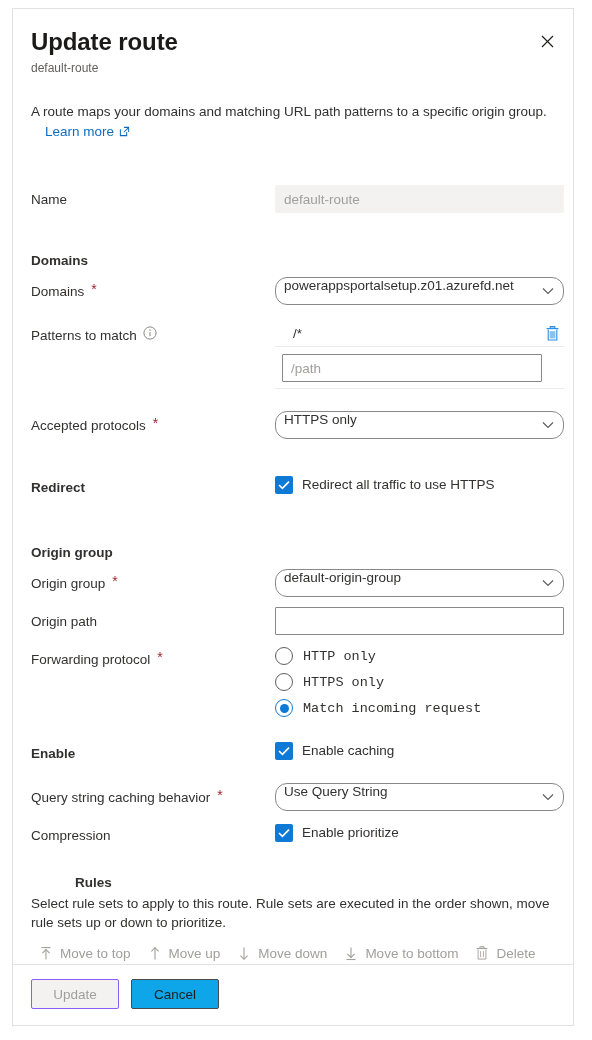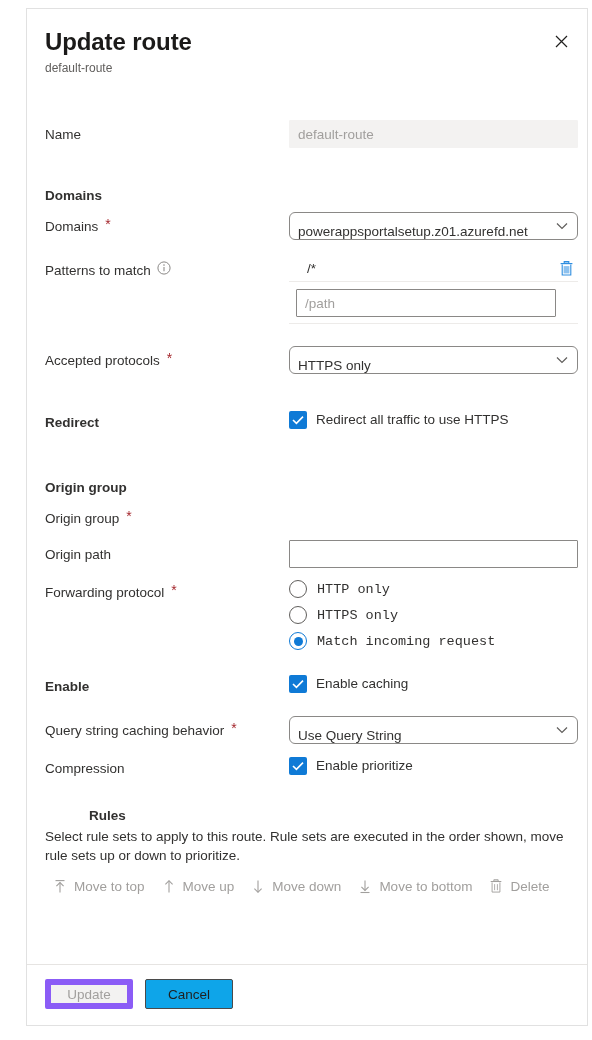--- a/index.html
+++ b/index.html
@@ -7,21 +7,21 @@
     padding: 0;
     background: #ffffff;
     width: 592px;
     height: 1040px;
     font-family: "Liberation Sans", sans-serif;
     -webkit-font-smoothing: antialiased;
   }
 
   .panel {
     position: absolute;
-    left: 26px;
+    left: 12px;
     top: 8px;
     width: 562px;
     height: 1018px;
     background: #ffffff;
     border: 1px solid #e1e1e1;
     box-sizing: border-box;
     display: flex;
     flex-direction: column;
     overflow: hidden;
   }
@@ -148,23 +148,23 @@
   }
   .textbox.narrow { width: 260px; }
 
   .dropdown {
     box-sizing: border-box;
     position: relative;
     width: 289px;
     height: 28px;
     border: 1px solid #8a8886;
     background: #ffffff;
-    border-radius: 6px;
-    display: flex;
-    align-items: flex-end;
+    border-radius: 12px;
+    display: flex;
+    align-items: flex-start;
     padding: 0 30px 0 8px;
     font-size: 13.5px;
     color: #323130;
     cursor: pointer;
     user-select: none;
     white-space: nowrap;
     overflow: hidden;
   }
   .chev {
     position: absolute;
@@ -313,21 +313,21 @@
     height: 30px;
     font-size: 13.5px;
     font-family: "Liberation Sans", sans-serif;
     border-radius: 2px;
     cursor: pointer;
     padding: 0 16px;
   }
   .btn-primary-disabled {
     background: #f3f2f1;
     color: #a19f9d;
-    border: 6px solid #8b5cf6;
+    border: 1px solid #8b5cf6;
     cursor: default;
   }
   .btn-secondary {
     background: #0ea5e9;
     color: #201f1e;
     border: 1px solid #4a4a4a;
   }
 
   .spacer-22 { height: 22px; }
   .spacer-16 { height: 16px; }
@@ -345,20 +345,32 @@
     <div class="header">
       <div class="title">Update route</div>
       <div class="subtitle">default-route</div>
       <button class="close-btn" aria-label="Close">
         <svg width="13" height="13" viewBox="0 0 13 13">
           <path d="M1 1 L12 12 M12 1 L1 12" stroke="#201f1e" stroke-width="1.2" fill="none"></path>
         </svg>
       </button>
     </div>
 
+    <div class="desc">
+      <span>A route maps your domains and matching URL path patterns to a specific origin group.</span>
+      <br>
+      <span class="learn-more">
+        <span>Learn more</span>
+        <svg width="11" height="11" viewBox="0 0 12 12">
+          <path d="M1.5 3.6 L1.5 10.5 L8.4 10.5 L8.4 6.6" stroke="#0f6cbd" stroke-width="1.1" fill="none"></path>
+          <path d="M5.4 1.5 L10.5 1.5 L10.5 6.6" stroke="#0f6cbd" stroke-width="1.1" fill="none"></path>
+          <path d="M5.2 6.8 L10.3 1.7" stroke="#0f6cbd" stroke-width="1.1" fill="none"></path>
+        </svg>
+      </span>
+    </div>
 
     <div class="form">
 
       <div class="spacer-22"></div>
 
       <div class="row">
         <div class="row-label">
           <span>Name</span>
         </div>
         <div class="row-field">
@@ -464,20 +476,30 @@
       <div class="spacer-22"></div>
 
       <div class="section-head">Origin group</div>
 
       <div class="spacer-6"></div>
 
       <div class="row">
         <div class="row-label">
           <span>Origin group</span>
             <span class="req">*</span>
+        </div>
+        <div class="row-field">
+          <div class="dropdown">
+            <span>default-origin-group</span>
+            <span class="chev">
+              <svg width="12" height="8" viewBox="0 0 12 8">
+                  <path d="M1 1.5 L6 6.5 L11 1.5" stroke="#605e5c" stroke-width="1.2" fill="none"></path>
+                </svg>
+            </span>
+          </div>
         </div>
       </div>
 
       <div class="spacer-10"></div>
 
       <div class="row">
         <div class="row-label">
           <span>Origin path</span>
         </div>
         <div class="row-field">

